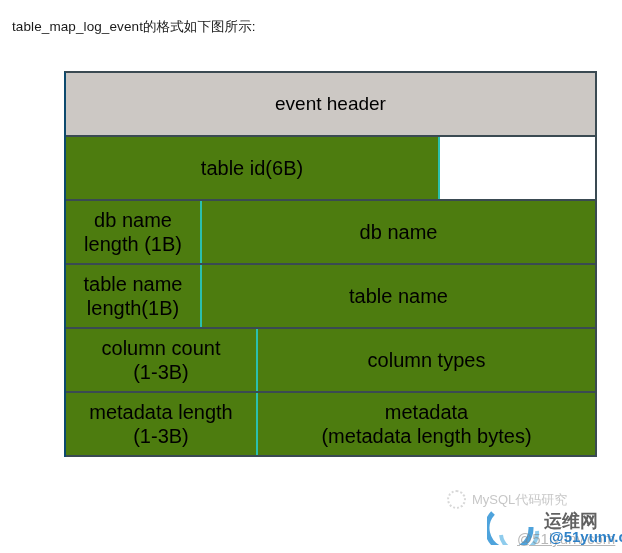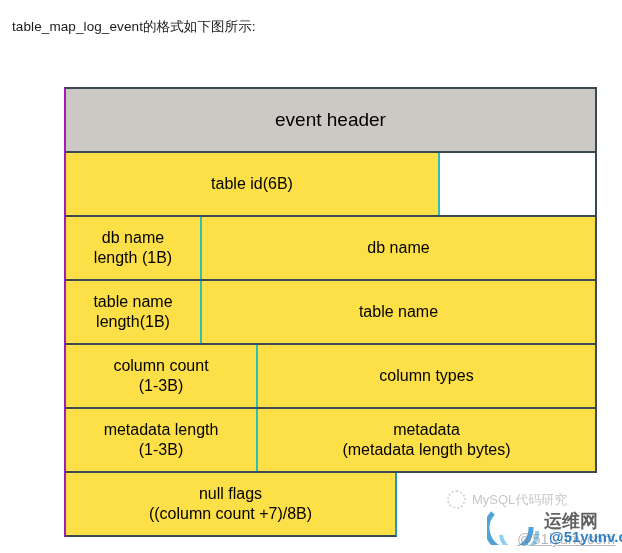--- a/index.html
+++ b/index.html
@@ -23,23 +23,23 @@
     font-size: 13.5px;
     color: #1a1a1a;
     white-space: nowrap;
     letter-spacing: 0.1px;
   }
 
   
   #diagram {
     position: absolute;
     left: 64px;
-    top: 87px;
+    top: 71px;
     width: 531px;
-    border-left: 2px solid #a21caf;
+    border-left: 2px solid #0c4a6e;
     border-top: 2px solid #3a4a52;
     box-sizing: content-box;
   }
 
   .row {
     display: flex;
     box-sizing: border-box;
     border-right: 2px solid #3a4a52;
     border-bottom: 2px solid #3a4a52;
     height: 64px;
@@ -48,24 +48,24 @@
     width: 331px;
     border-right: 2px solid #2196c9;
   }
 
   .cell {
     box-sizing: border-box;
     display: flex;
     align-items: center;
     justify-content: center;
     text-align: center;
-    font-size: 16px;
+    font-size: 20px;
     color: #000000;
     line-height: 1.22;
-    background: #fde047;
+    background: #4d7c0f;
     padding: 0 4px;
     overflow: hidden;
   }
   .cell.header {
     background: #ccc8c4;
     font-size: 19px;
   }
   .cell.divided {
     border-right: 2px solid #2bbfaf;
   }
@@ -213,28 +213,20 @@
       </span>
     </div>
     <div class="cell grow">
       <span>
         <span>metadata</span>
         <span class="line2">(metadata length bytes)</span>
       </span>
     </div>
   </div>
 
-  <div class="row short">
-    <div class="cell grow">
-      <span>
-        <span>null flags</span>
-        <span class="line2">((column count +7)/8B)</span>
-      </span>
-    </div>
-  </div>
 
 </div>
 
 <div id="wm-mysql">
   <span class="wm-circle"></span>
   <span class="wm-text">MySQL代码研究</span>
 </div>
 
 <div id="wm-yunwei">
   <svg class="swoosh" width="58" height="40" viewBox="0 0 58 40">

